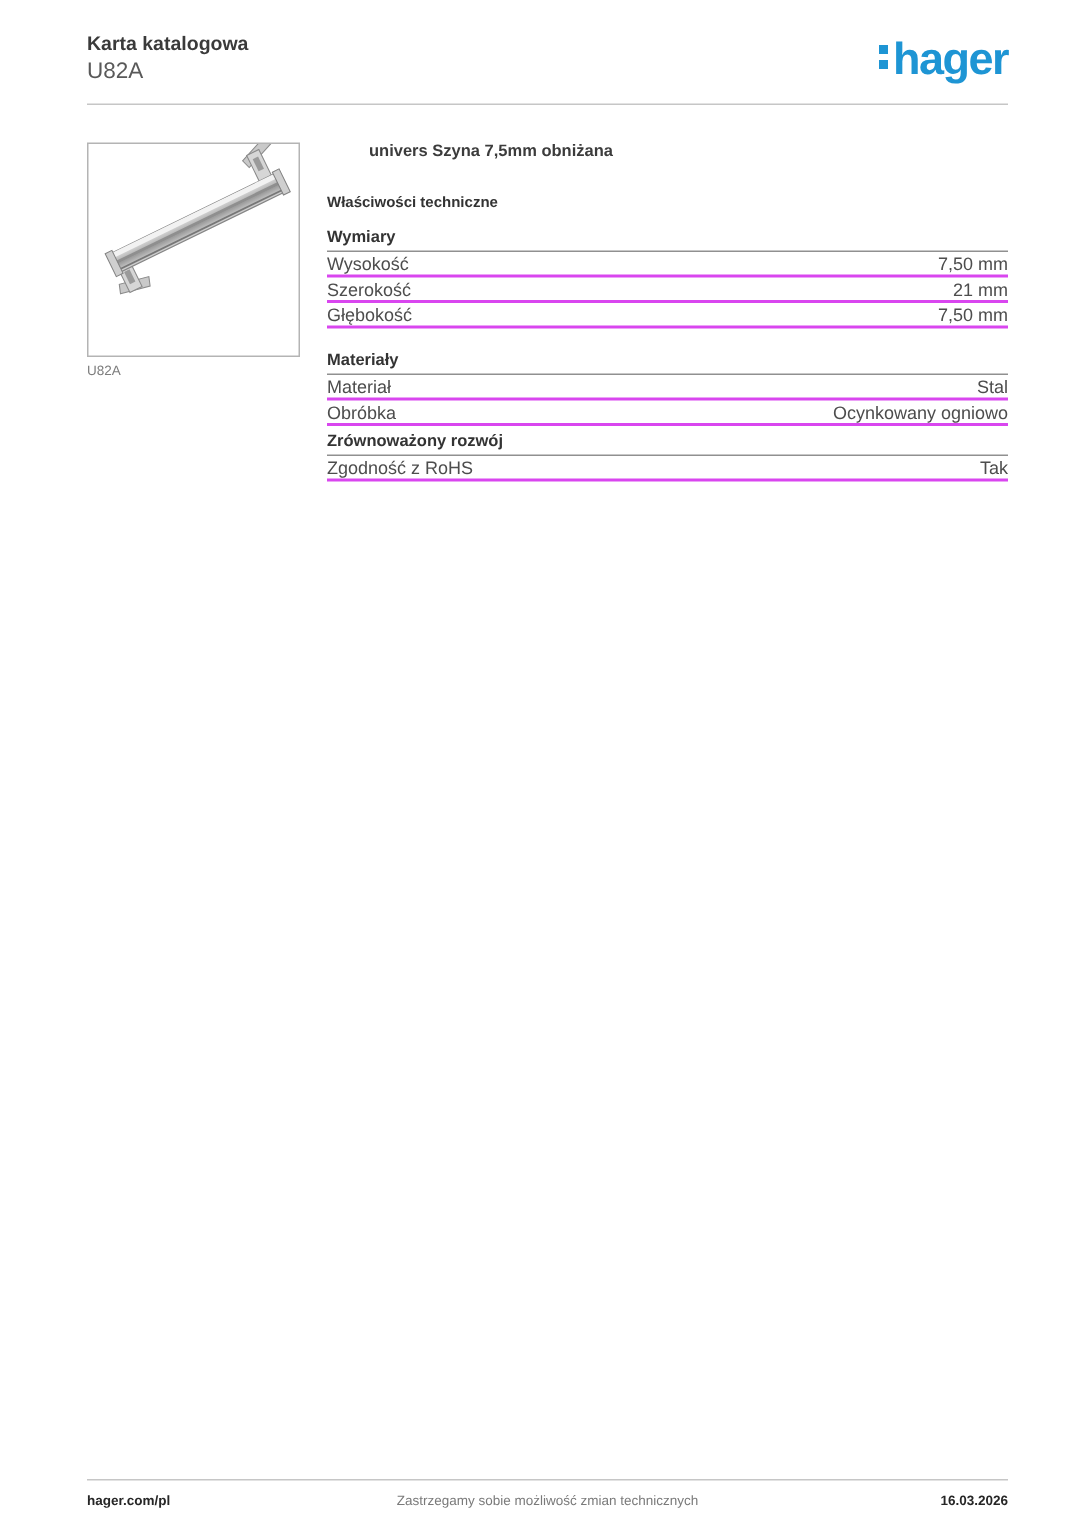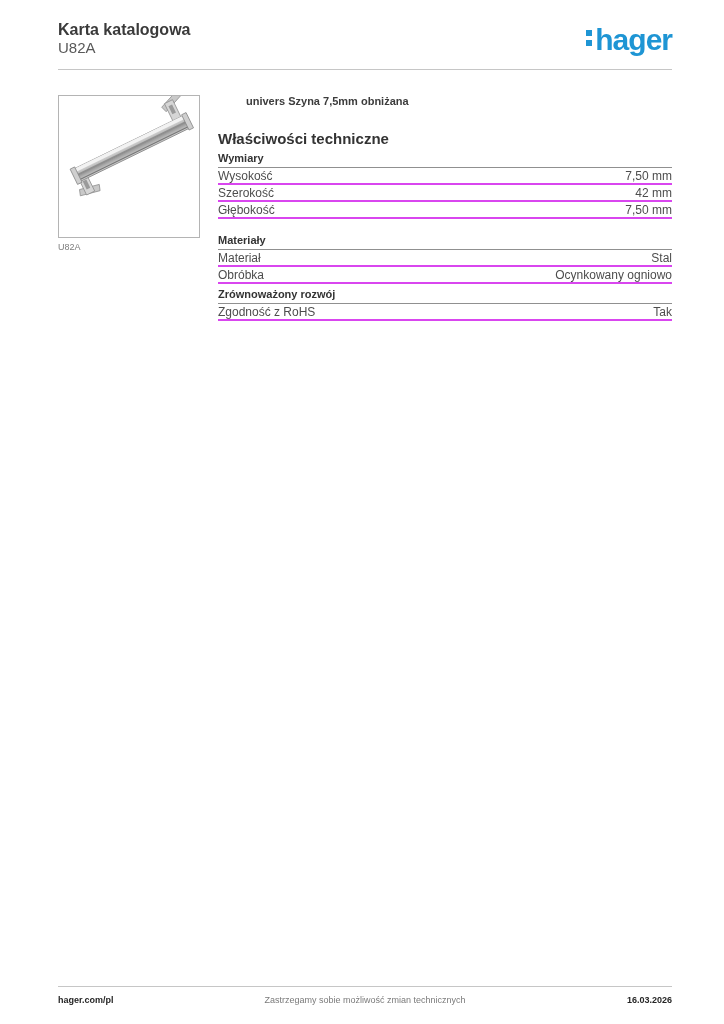--- a/index.html
+++ b/index.html
@@ -1,37 +1,37 @@
 <!DOCTYPE html>
 <html><head>
 <meta charset="utf-8">
 <style>
   html,body { margin:0; padding:0; background:#fff; }
   .page {
     position:relative; width:724px; height:1024px; background:#ffffff;
     font-family:"Liberation Sans", sans-serif; overflow:hidden;
   }
   
-  .doc-title { position:absolute; left:58px; top:21px; font-size:16px; font-weight:bold; color:#3a3a3a; }
+  .doc-title { position:absolute; left:58px; top:21px; font-size:13px; font-weight:bold; color:#3a3a3a; }
   .doc-ref   { position:absolute; left:58px; top:39px; font-size:15px; color:#595959; }
   .logo { position:absolute; right:52px; top:25px; display:flex; align-items:flex-end; gap:3px; }
   .logo-colon { display:flex; flex-direction:column; gap:4px; margin-bottom:9px; }
   .logo-colon span { width:6px; height:6px; background:#1e95d4; }
   .logo-text { font-size:30px; font-weight:bold; color:#1e95d4; letter-spacing:-1px; line-height:1; }
   .header-rule { position:absolute; left:58px; top:69px; width:614px; height:1px; background:#c6c6c6; }
   
   .product-box {
     position:absolute; left:58px; top:95px; width:142px; height:143px;
     border:1px solid #b4b4b4; box-sizing:border-box; background:#fff;
   }
   .product-caption { position:absolute; left:58px; top:242px; font-size:9px; color:#7d7d7d; }
   
   .col { position:absolute; left:218px; width:454px; }
   .product-title { top:95px; font-size:11px; font-weight:bold; color:#3c3c3c;padding-left:28px; }
-  .tech-title    { top:130px; font-size:15px; font-weight:bold; color:#333333; }
+  .tech-title    { top:130px; font-size:10px; font-weight:bold; color:#333333; }
   .group-wymiary   { top:152px; }
   .group-materialy { top:234px; }
   .group-rozwoj    { top:288px; }
   .group-title {
     font-size:11px; font-weight:bold; color:#333333;
     padding-bottom:3px; border-bottom:1px solid #909090;
   }
   .row {
     display:flex; justify-content:space-between; align-items:center;
     height:15px; border-bottom:2px solid #d946ef;
@@ -97,21 +97,21 @@
   <div class="col tech-title">Właściwości techniczne</div>
 
   <div class="col group-wymiary">
     <div class="group-title">Wymiary</div>
     <div class="row">
       <span>Wysokość</span>
       <span class="val">7,50 mm</span>
     </div>
     <div class="row">
       <span>Szerokość</span>
-      <span class="val">42 mm</span>
+      <span class="val">21 mm</span>
     </div>
     <div class="row">
       <span>Głębokość</span>
       <span class="val">7,50 mm</span>
     </div>
   </div>
 
   <div class="col group-rozwoj">
     <div class="group-title">Zrównoważony rozwój</div>
     <div class="row">

